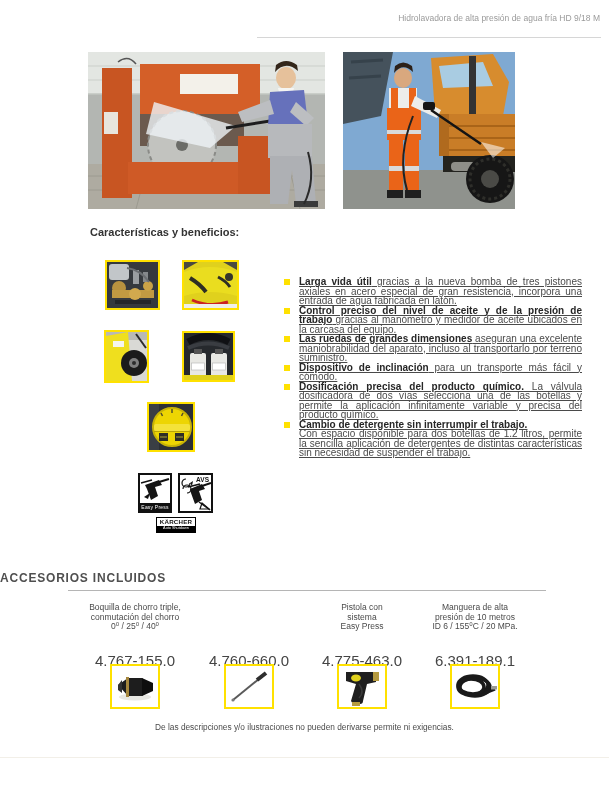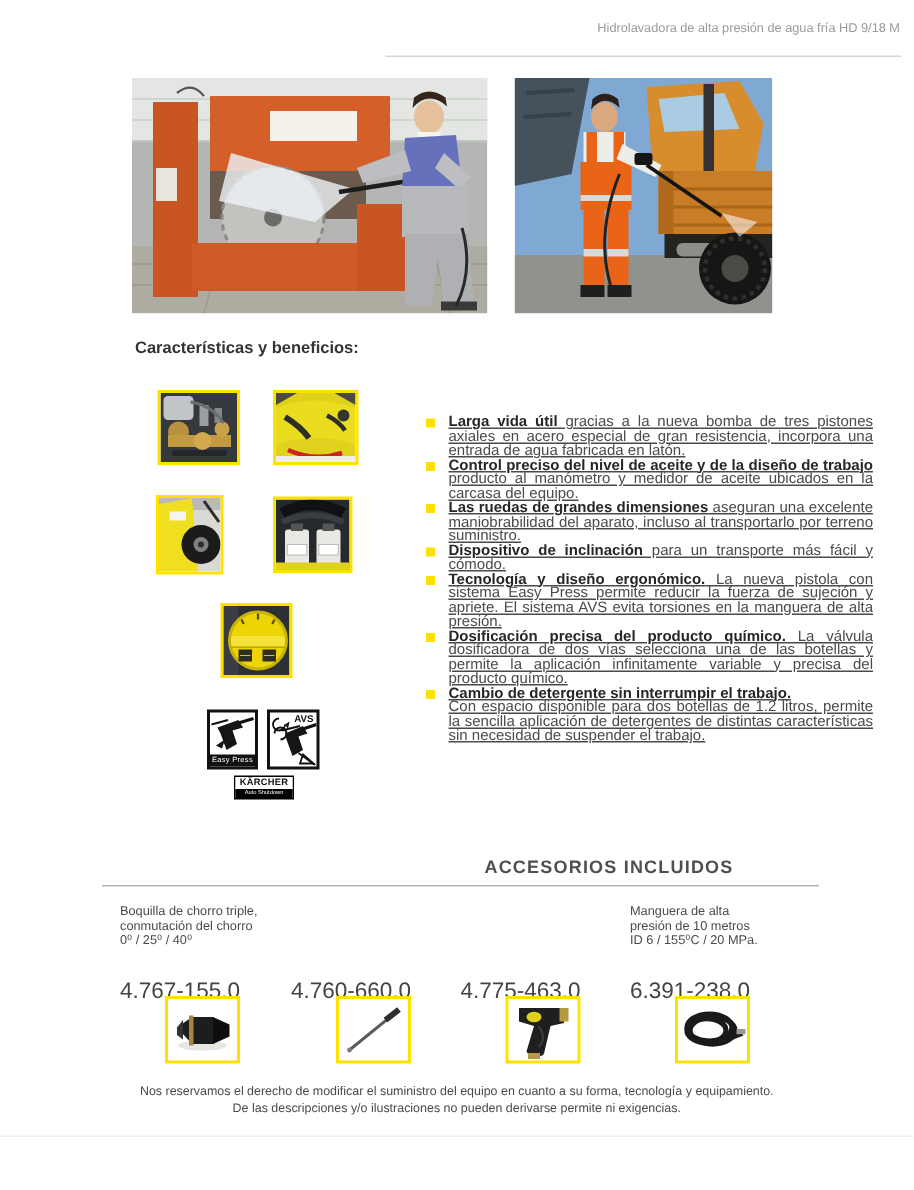--- a/index.html
+++ b/index.html
@@ -43,24 +43,24 @@
   .ep-bar{position:absolute;left:0;bottom:0;width:100%;height:8px;background:#111;color:#fff;
           font-size:5px;line-height:8px;text-align:center;letter-spacing:0.2px;}
   .avs-label{position:absolute;top:1px;right:2px;font-size:6.5px;font-weight:bold;color:#111;}
 
   
   .klogo{position:absolute;left:156px;top:517px;width:40px;border:1px solid #000;box-sizing:border-box;}
   .klogo .k-top{background:#fff;color:#111;font-weight:bold;font-size:6.2px;line-height:8px;text-align:center;letter-spacing:0.2px;}
   .klogo .k-bot{background:#000;color:#fff;font-size:3.8px;line-height:5.5px;text-align:center;}
 
   
-  .acc-heading{position:absolute;top:571px;left:0;width:489px;text-align:right;
+  .acc-heading{position:absolute;top:571px;left:0;width:489px;text-align:left;
                font-size:12px;font-weight:bold;letter-spacing:0.8px;color:#4f4f4f;}
   .acc-rule{position:absolute;top:590px;left:68px;width:478px;border-top:1px solid #b5b5b5;}
-  .acc-col{position:absolute;top:603px;width:110px;height:140px;}
+  .acc-col{position:absolute;top:603px;width:110px;height:140px;text-align:center;}
   .acc-col-1{left:80px;}  .acc-col-2{left:194px;}  .acc-col-3{left:307px;}  .acc-col-4{left:420px;}
   .acc-name{font-size:8.5px;line-height:9.7px;color:#4a4a4a;}
   .acc-part{position:absolute;top:49px;left:0;width:100%;font-size:15px;color:#444;}
   .acc-img{position:absolute;top:61px;left:30px;width:46px;height:41px;border:2px solid #FFE100;background:#fff;line-height:0;}
 
   
   .footer{position:absolute;top:722px;left:0;width:609px;text-align:center;
           font-size:8.3px;line-height:10.5px;color:#4a4a4a;}
 </style>
 </head>
@@ -156,33 +156,29 @@
 
 <div class="feat-heading">Características y beneficios:</div>
 
 <div class="bullets">
   <div class="bullet">
     <span class="sq"></span>
     <div class="bt"><b>Larga vida útil</b><span> gracias a la nueva bomba de tres pistones axiales en acero especial de gran resistencia, incorpora una entrada de agua fabricada en latón.</span></div>
   </div>
   <div class="bullet">
     <span class="sq"></span>
-    <div class="bt"><b>Control preciso del nivel de aceite y de la diseño de trabajo</b><span> producto al manómetro y medidor de aceite ubicados en la carcasa del equipo.</span></div>
+    <div class="bt"><b>Control preciso del nivel de aceite y de la presión de trabajo</b><span> gracias al manómetro y medidor de aceite ubicados en la carcasa del equipo.</span></div>
   </div>
   <div class="bullet">
     <span class="sq"></span>
     <div class="bt"><b>Las ruedas de grandes dimensiones</b><span> aseguran una excelente maniobrabilidad del aparato, incluso al transportarlo por terreno suministro.</span></div>
   </div>
   <div class="bullet">
     <span class="sq"></span>
     <div class="bt"><b>Dispositivo de inclinación</b><span> para un transporte más fácil y cómodo.</span></div>
-  </div>
-  <div class="bullet">
-    <span class="sq"></span>
-    <div class="bt"><b>Tecnología y diseño ergonómico.</b><span> La nueva pistola con sistema Easy Press permite reducir la fuerza de sujeción y apriete. El sistema AVS evita torsiones en la manguera de alta presión.</span></div>
   </div>
   <div class="bullet">
     <span class="sq"></span>
     <div class="bt"><b>Dosificación precisa del producto químico.</b><span> La válvula dosificadora de dos vías selecciona una de las botellas y permite la aplicación infinitamente variable y precisa del producto químico.</span></div>
   </div>
   <div class="bullet">
     <span class="sq"></span>
     <div class="bt"><b>Cambio de detergente sin interrumpir el trabajo.</b><br><span>Con espacio disponible para dos botellas de 1.2 litros, permite la sencilla aplicación de detergentes de distintas características sin necesidad de suspender el trabajo.</span></div>
   </div>
 </div>
@@ -316,49 +312,53 @@
   <div class="acc-img">
     <svg width="46" height="41" viewBox="0 0 46 41">
       <line x1="7" y1="34" x2="39" y2="8" stroke="#5a5a5a" stroke-width="2"></line>
       <line x1="31" y1="14" x2="40" y2="7" stroke="#2e2e2e" stroke-width="4"></line>
       <circle cx="7" cy="34" r="1.6" fill="#7a7a7a"></circle>
     </svg>
   </div>
 </div>
 
 <div class="acc-col acc-col-3">
+  <div class="acc-name">
+    <div>Pistola con</div>
+    <div>sistema</div>
+    <div>Easy Press</div>
+  </div>
   <div class="acc-part">4.775-463.0</div>
   <div class="acc-img">
     <svg width="46" height="41" viewBox="0 0 46 41">
       <path d="M7 6 h27 a3 3 0 0 1 3 3 v7 l-9 2 -4 17 a3 3 0 0 1 -3 3 h-7 l-2 -3 5 -17 -10 -3 z" fill="#1f1f1f"></path>
       <ellipse cx="17" cy="12" rx="5" ry="3.5" fill="#e0d11d"></ellipse>
       <path d="M20 18 q6 8 0 14" stroke="#3a3a3a" fill="none" stroke-width="1.5"></path>
       <rect x="34" y="6" width="6" height="9" fill="#b59a3f"></rect>
       <rect x="13" y="36" width="8" height="4" fill="#b59a3f"></rect>
     </svg>
   </div>
 </div>
 
 <div class="acc-col acc-col-4">
   <div class="acc-name">
     <div>Manguera de alta</div>
     <div>presión de 10 metros</div>
     <div>ID 6 / 155⁰C / 20 MPa.</div>
   </div>
-  <div class="acc-part">6.391-238.0</div>
+  <div class="acc-part">6.391-189.1</div>
   <div class="acc-img">
     <svg width="46" height="41" viewBox="0 0 46 41">
       <g stroke="#1a1a1a" stroke-width="3.5" fill="none">
         <ellipse cx="21" cy="19" rx="15" ry="9"></ellipse>
         <ellipse cx="23" cy="21" rx="15" ry="9"></ellipse>
         <ellipse cx="19" cy="21" rx="13" ry="8"></ellipse>
       </g>
       <line x1="33" y1="27" x2="43" y2="23" stroke="#1a1a1a" stroke-width="3"></line>
       <rect x="39" y="20" width="6" height="3.5" fill="#9a9a94"></rect>
     </svg>
   </div>
 </div>
 
 <div class="footer">
-  <div>Nos reservamos el derecho de modificar el suministro del equipo en cuanto a su forma, tecnología y equipamiento.</div>
   <div>De las descripciones y/o ilustraciones no pueden derivarse permite ni exigencias.</div>
 </div>
 <div class="ftr-rule"></div>
 
 </body></html>

